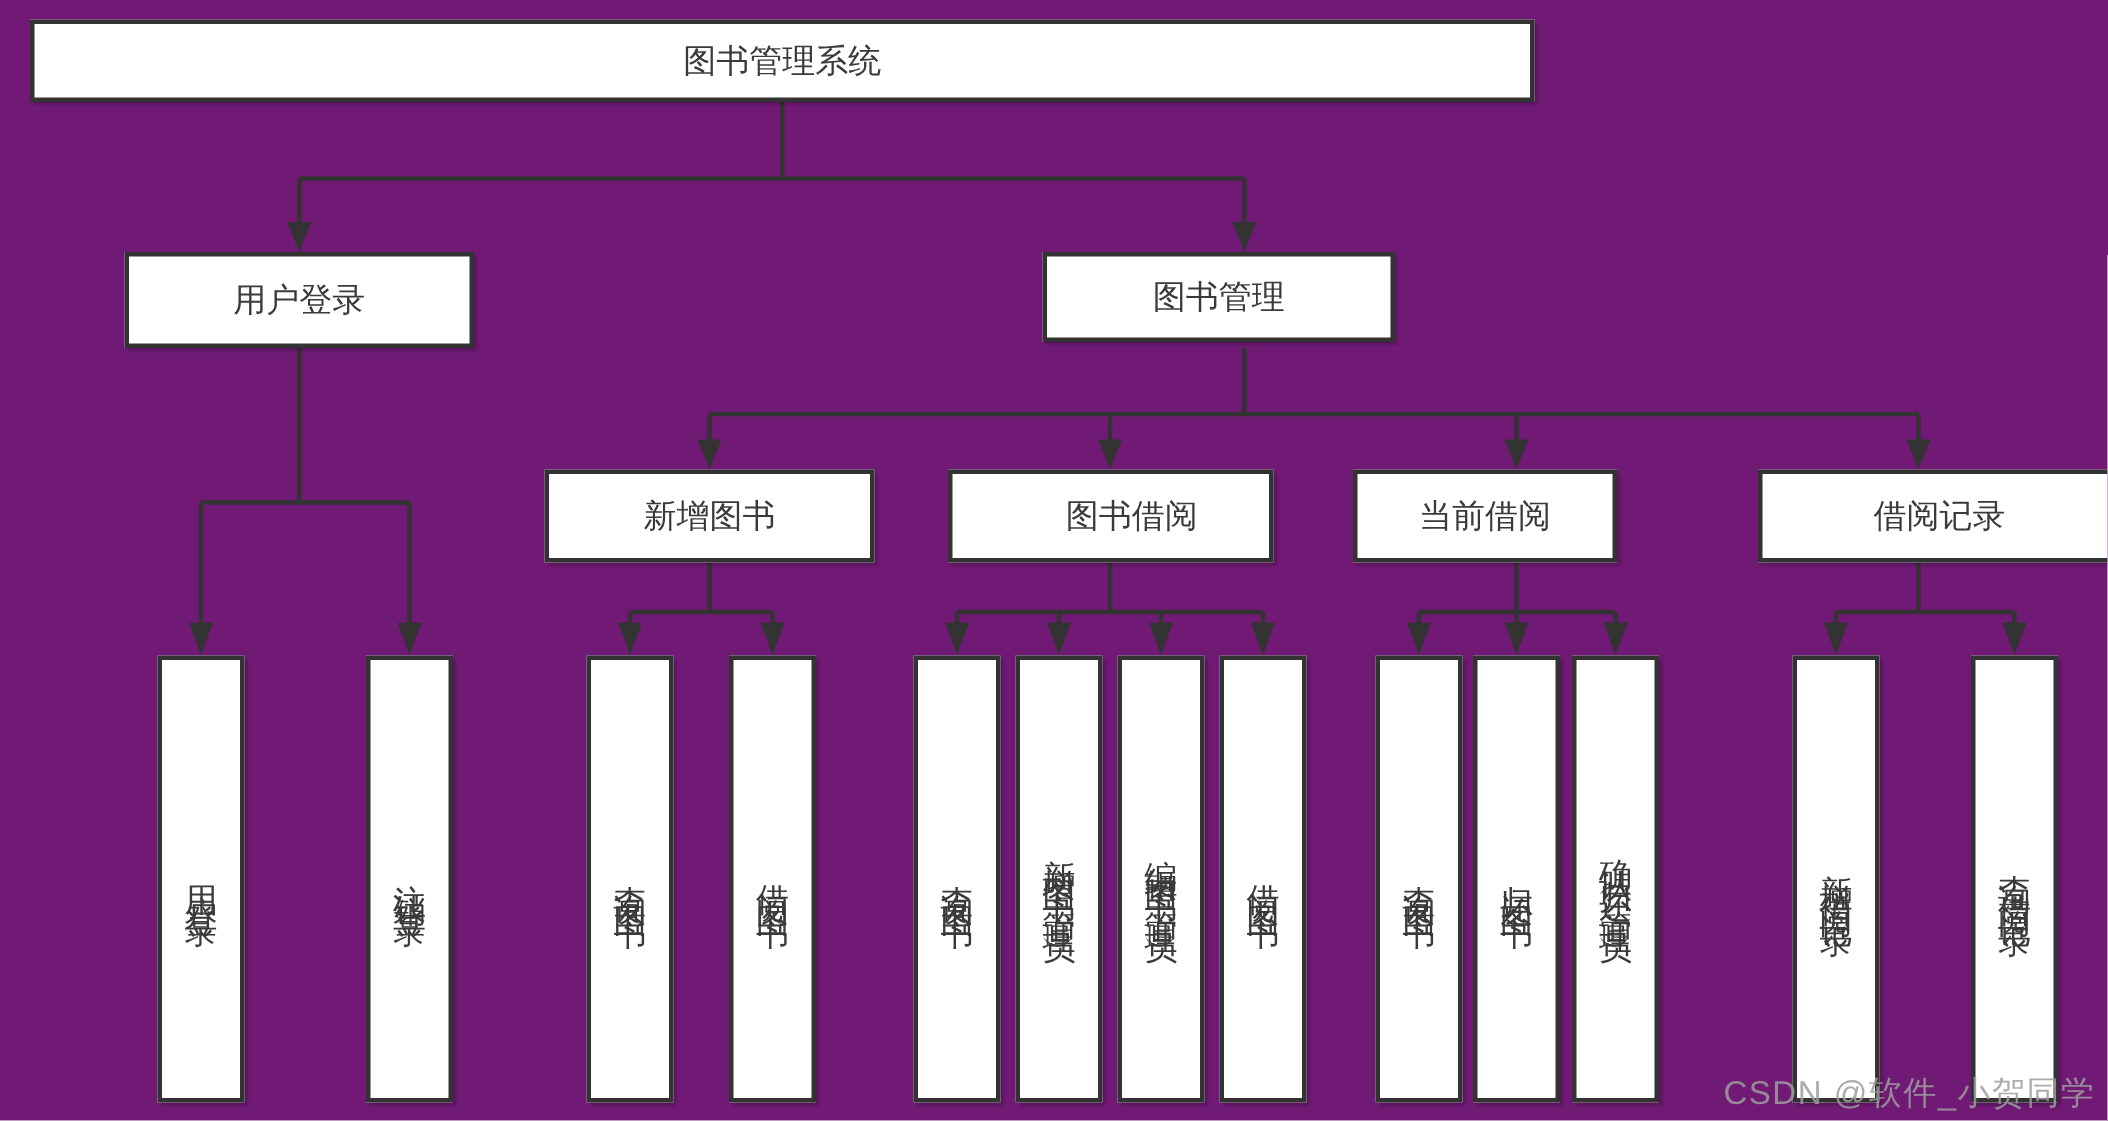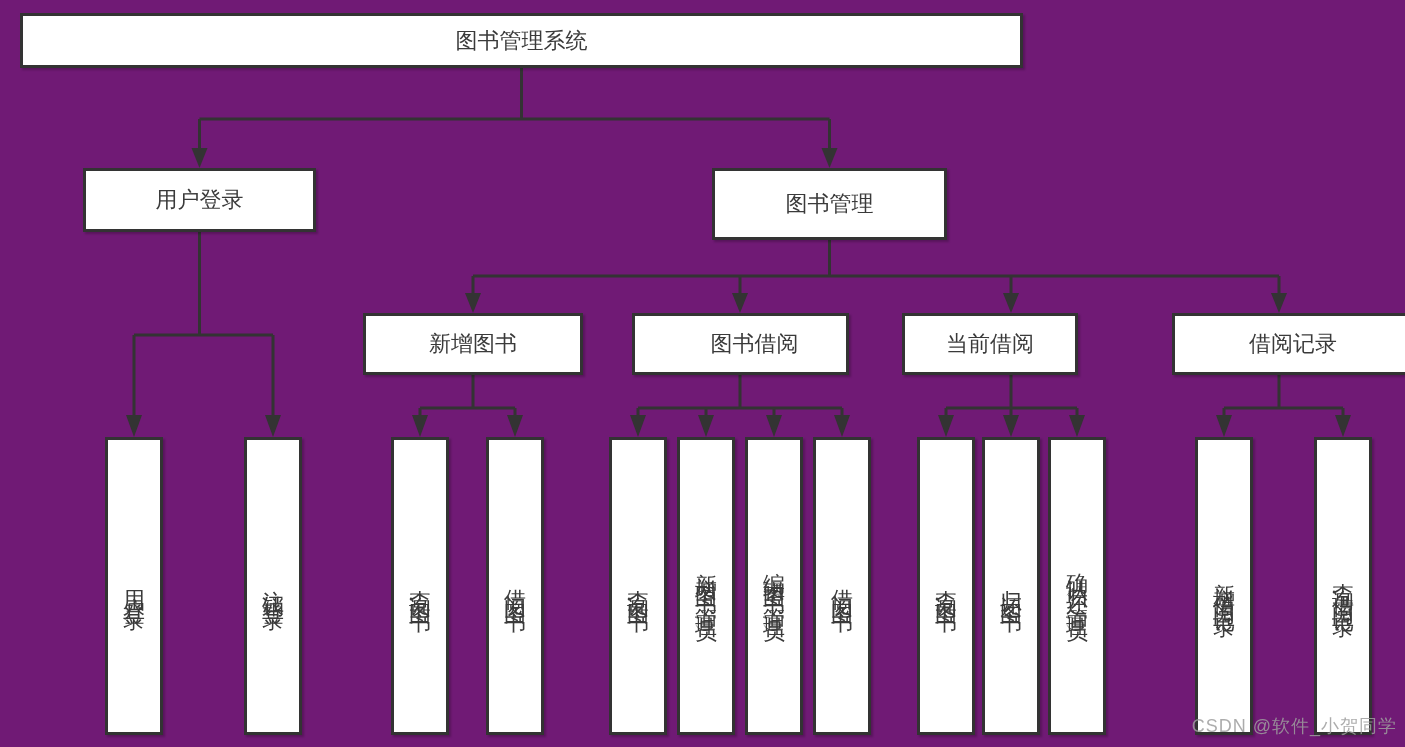--- a/index.html
+++ b/index.html
@@ -32,21 +32,21 @@
     writing-mode: vertical-rl;
     text-orientation: mixed;
     letter-spacing: 7px;
     line-height: 1;
     white-space: nowrap;
   }
   .watermark {
     position: absolute;
     right: 8px;
     top: 714px;
-    font-size: 18px;
+    font-size: 22px;
     color: rgba(158,158,158,0.85);
     letter-spacing: 1px;
     z-index: 10;
     white-space: nowrap;
   }
 </style>
 </head>
 <body>
 
 <div class="canvas">
@@ -80,21 +80,21 @@
       <polygon points="1003,415 1019,415 1011,437"></polygon>
       <polygon points="1069,415 1085,415 1077,437"></polygon>
       <polygon points="1216,415 1232,415 1224,437"></polygon>
       <polygon points="1335,415 1351,415 1343,437"></polygon>
     </g>
   </svg>
 
   <div class="node" style="left:20px; top:13px; width:1003px; height:55px;">图书管理系统</div>
 
   <div class="node" style="left:83px; top:168px; width:233px; height:64px;">用户登录</div>
-  <div class="node" style="left:712px; top:168px; width:235px; height:72px;">图书管理</div>
+  <div class="node" style="left:695px; top:168px; width:235px; height:60px;">图书管理</div>
 
   <div class="node" style="left:363px; top:313px; width:220px; height:62px;">新增图书</div>
   <div class="node" style="left:632px; top:313px; width:217px; height:62px;padding-left:28px;">图书借阅</div>
   <div class="node" style="left:902px; top:313px; width:176px; height:62px;">当前借阅</div>
   <div class="node" style="left:1172px; top:313px; width:242px; height:62px;">借阅记录</div>
 
   <div class="node" style="left:105px; top:437px; width:58px; height:298px;">
     <span class="vtext">用户登录</span>
   </div>
   <div class="node" style="left:244px; top:437px; width:58px; height:298px;">

